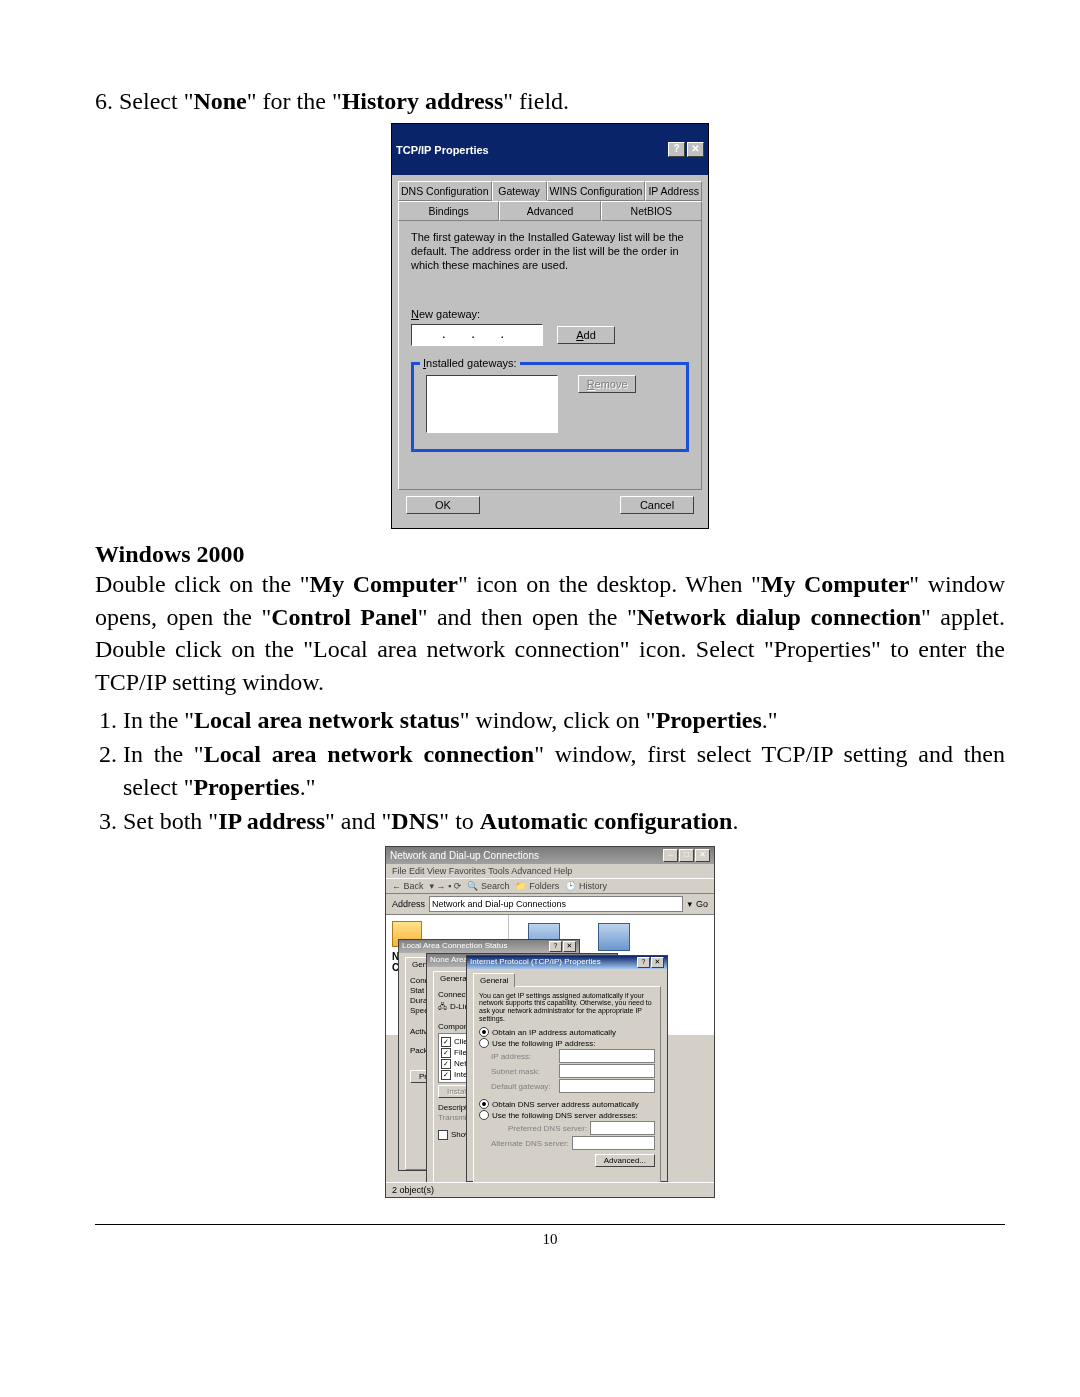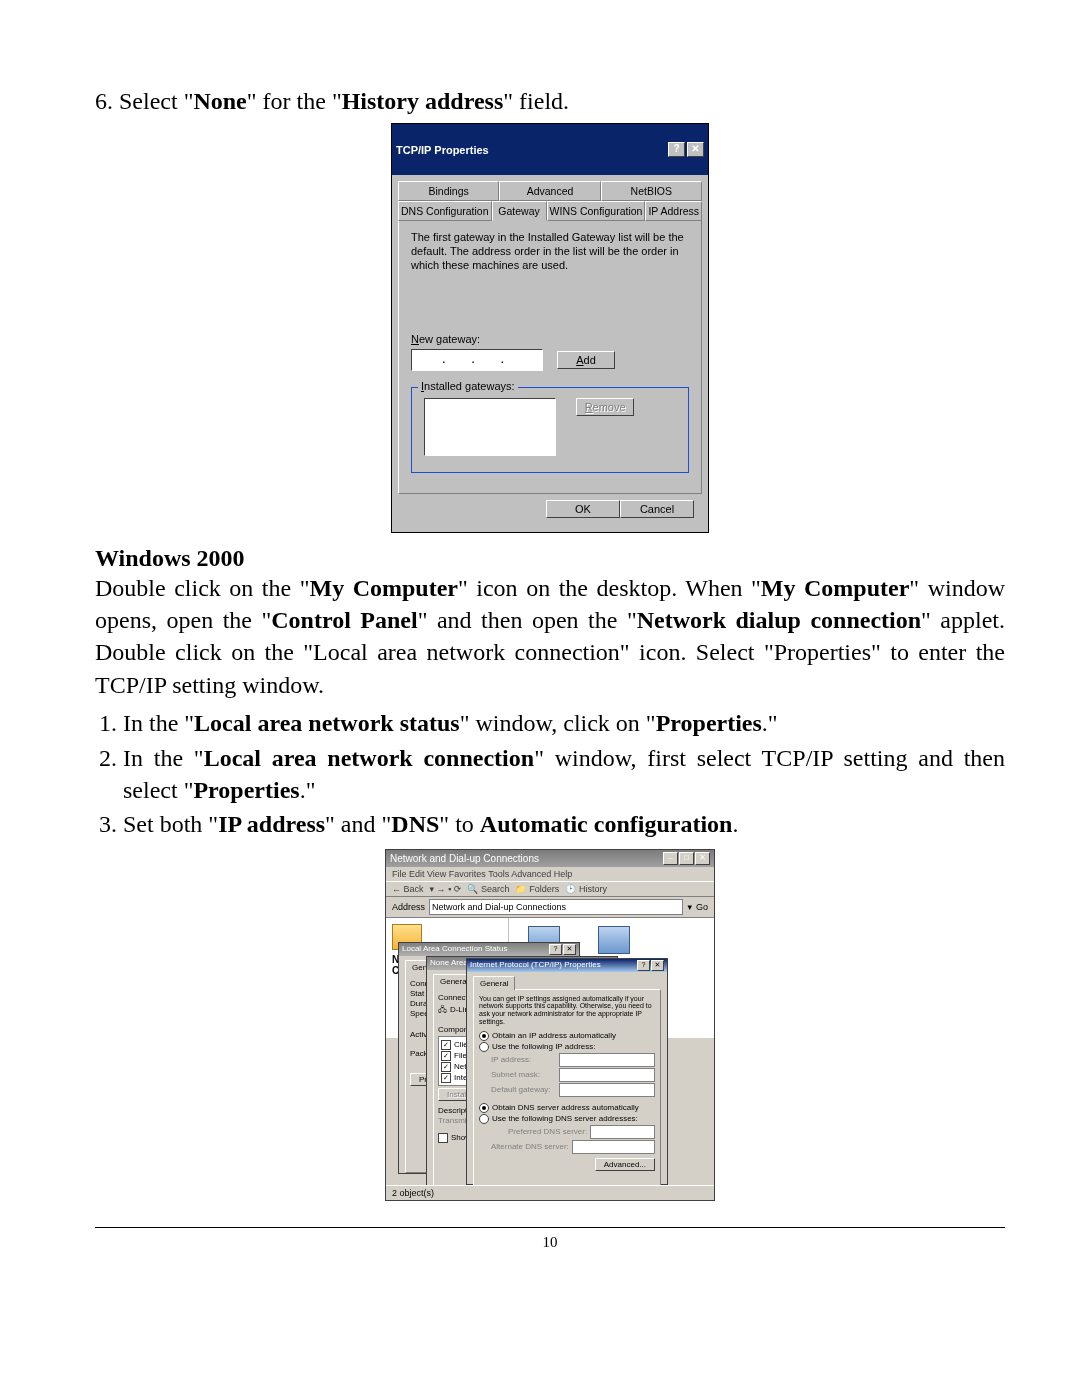--- a/index.html
+++ b/index.html
@@ -12,33 +12,33 @@
   .titlebar{background:linear-gradient(#0a246a,#0a246a);color:#fff;font-weight:bold;padding:18px 4px;display:flex;align-items:center;justify-content:space-between}
   .titlebar .t{font-size:11px}
   .tbtns{display:flex;gap:2px}
   .tbtn{width:15px;height:13px;background:#c0c0c0;border-top:1px solid #fff;border-left:1px solid #fff;border-right:1px solid #404040;border-bottom:1px solid #404040;font-size:10px;line-height:11px;text-align:center}
   .dlg-body{padding:6px}
   .tabs{display:flex;flex-wrap:wrap;font-size:11px}
   .tabs-row{display:flex;width:100%}
   .tab{flex:1;text-align:center;padding:3px 2px;background:#c0c0c0;border-top:1px solid #fff;border-left:1px solid #fff;border-right:1px solid #808080;border-bottom:1px solid #808080;white-space:nowrap;font-size:10.5px}
   .tab.active{border-bottom:1px solid #c0c0c0;font-weight:normal}
   .tab-pane{background:#c0c0c0;border-left:1px solid #fff;border-right:1px solid #808080;border-bottom:1px solid #808080;border-top:1px solid #fff;margin-top:-1px;padding:10px 12px 20px;min-height:270px;box-sizing:border-box}
-  .help-text{font-size:11px;line-height:1.25;margin-bottom:60px}
+  .help-text{font-size:11px;line-height:1.25;margin-bottom:35px}
   .lbl{font-size:11px;margin-bottom:4px}
   .und{text-decoration:underline}
   .ip-field{width:130px;height:20px;background:#fff;border-top:1px solid #404040;border-left:1px solid #404040;border-right:1px solid #fff;border-bottom:1px solid #fff;display:inline-flex;align-items:center;justify-content:center;letter-spacing:8px;font-family:monospace}
   .btn{display:inline-block;background:#c0c0c0;border-top:1px solid #fff;border-left:1px solid #fff;border-right:1px solid #404040;border-bottom:1px solid #404040;padding:2px 0;font-size:11px;text-align:center}
   .btn56{width:56px}
   .btn72{width:72px}
   .btn-disabled{color:#808080;text-shadow:1px 1px 0 #fff}
   .gateway-add{display:flex;gap:14px;align-items:center;margin-bottom:16px}
-  .fieldset{border:1px solid #1d4ed8;position:relative;padding:10px 12px 16px;margin-top:10px}
+  .fieldset{border:3px solid #1d4ed8;position:relative;padding:10px 12px 16px;margin-top:10px}
   .fieldset .legend{position:absolute;top:-8px;left:6px;background:#c0c0c0;padding:0 3px;font-size:11px}
   .listbox{width:130px;height:56px;background:#fff;border-top:1px solid #404040;border-left:1px solid #404040;border-right:1px solid #fff;border-bottom:1px solid #fff;display:inline-block;vertical-align:top}
-  .dlg-footer{display:flex;justify-content:flex-end;padding:6px 8px 8px}
+  .dlg-footer{display:flex;justify-content:space-between;padding:6px 8px 8px}
   ol.steps{margin:6px 0 8px 0;padding-left:28px}
   ol.steps>li{font-size:24px;line-height:1.35;margin-bottom:2px;text-align:justify}
   .section-head{font-size:24px;font-weight:bold;margin-top:10px}
   .just{text-align:justify}
   
   .fig2{width:328px;height:350px;position:relative;background:#d4d0c8;border:1px solid #404040;font-family:Tahoma,Arial,sans-serif;font-size:9px;overflow:hidden}
   .f2-title{background:linear-gradient(#7b7b7b,#a0a0a0);color:#fff;padding:2px 4px;display:flex;justify-content:space-between;align-items:center;font-size:10px}
   .f2-winbtns{display:flex;gap:1px}
   .f2-winbtn{width:13px;height:11px;background:#d4d0c8;border-top:1px solid #fff;border-left:1px solid #fff;border-right:1px solid #404040;border-bottom:1px solid #404040;font-size:8px;line-height:9px;text-align:center}
   .f2-menu{padding:2px 6px;font-size:9px;color:#404040;background:#d4d0c8}
@@ -93,29 +93,29 @@
       <div class="titlebar">
         <span class="t">TCP/IP Properties</span>
         <div class="tbtns">
           <div class="tbtn">?</div>
           <div class="tbtn">✕</div>
         </div>
       </div>
       <div class="dlg-body">
         <div class="tabs">
           <div class="tabs-row">
-            <div class="tab">Bindings</div>
-            <div class="tab">Advanced</div>
-            <div class="tab">NetBIOS</div>
-          </div>
-          <div class="tabs-row">
             <div class="tab">DNS Configuration</div>
             <div class="tab active">Gateway</div>
             <div class="tab">WINS Configuration</div>
             <div class="tab">IP Address</div>
+          </div>
+          <div class="tabs-row">
+            <div class="tab">Bindings</div>
+            <div class="tab">Advanced</div>
+            <div class="tab">NetBIOS</div>
           </div>
         </div>
         <div class="tab-pane">
           <div class="help-text">The first gateway in the Installed Gateway list will be the default. The address order in the list will be the order in which these machines are used.</div>
           <div class="lbl"><span class="und">N</span><span>ew gateway:</span></div>
           <div class="gateway-add">
             <div class="ip-field">.   .   .</div>
             <div class="btn btn56"><span class="und">A</span><span>dd</span></div>
           </div>
           <div class="fieldset">

